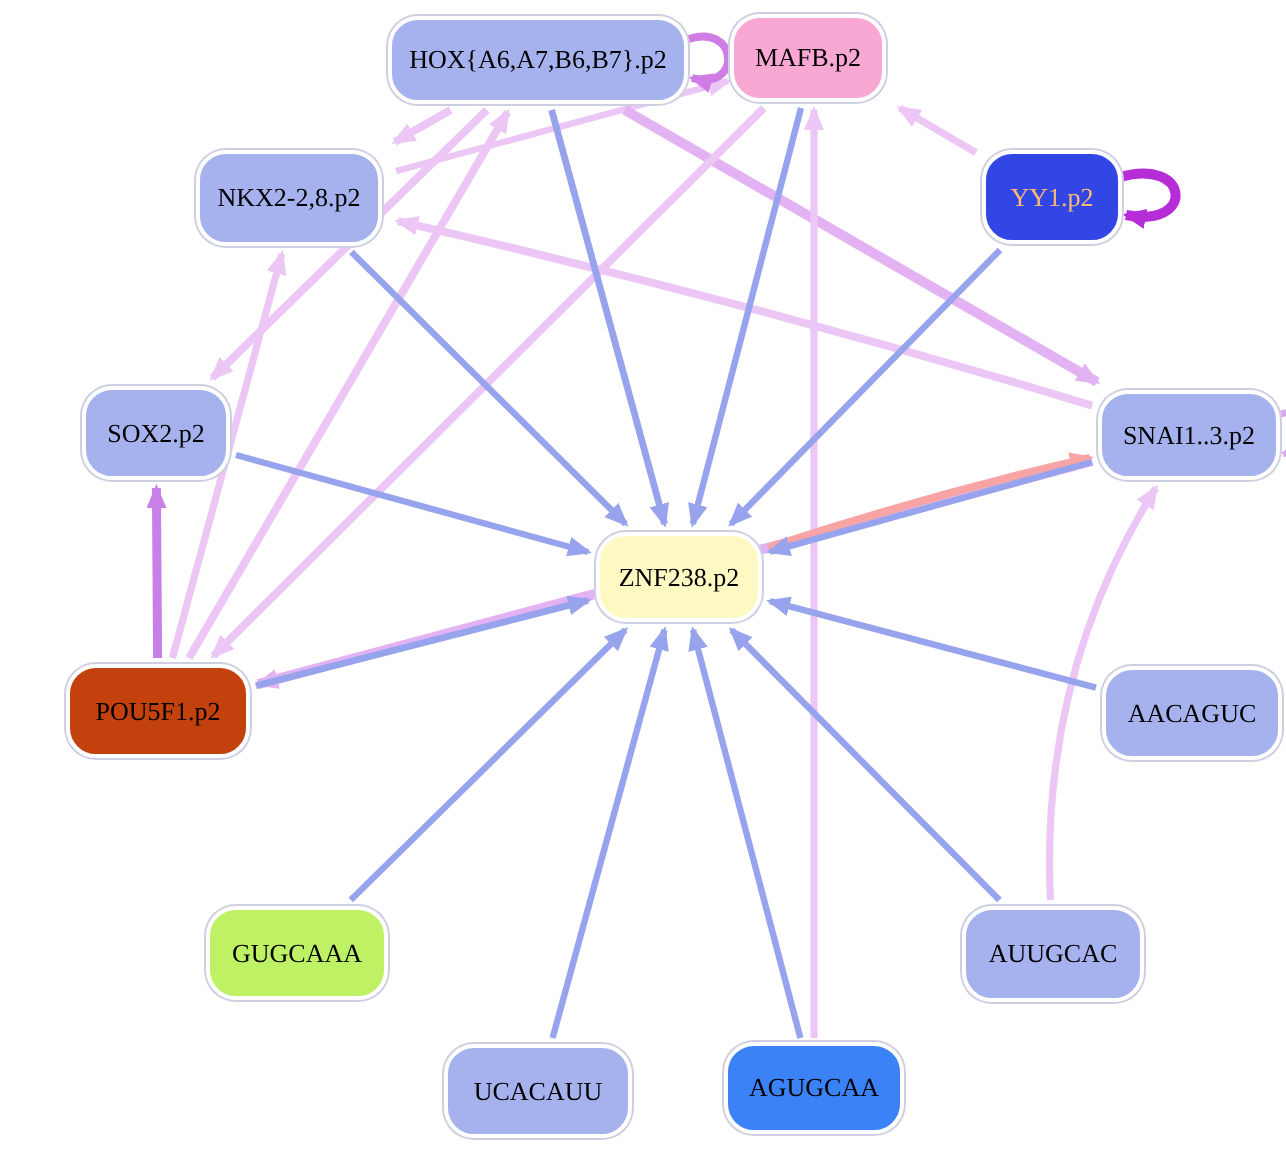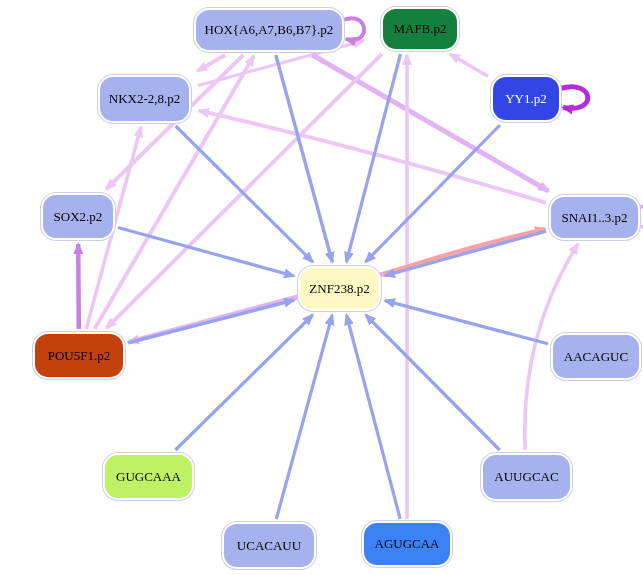--- a/index.html
+++ b/index.html
@@ -9,21 +9,21 @@
     margin-left:28px;
   }
   .edge-layer{position:absolute;left:0;top:0;width:643px;height:575px;}
   .node{
     position:absolute;display:flex;align-items:center;justify-content:center;
     border-radius:15px;border:2.5px solid #ffffff;
     box-shadow:0 0 0 1px #cfcfe2;
     font-size:13px;color:#000000;white-space:nowrap;box-sizing:border-box;
     cursor:pointer;
   }
-  .node.tf-active{color:#ffffff;}
+  .node.tf-active{color:#fdba74;}
 </style>
 </head>
 <body>
 
 <div class="canvas">
   <svg class="edge-layer" xmlns="http://www.w3.org/2000/svg" width="643" height="575" viewBox="0 0 643 575">
     <defs>
         <marker id="arrow-plum" markerUnits="userSpaceOnUse" markerWidth="14" markerHeight="12" refX="10" refY="5" orient="auto">
           <path d="M0,0 L12,5 L0,10 Z" fill="#ecc7f6"></path>
         </marker>
@@ -76,21 +76,21 @@
         <path d="M 372.2 519.0 Q 345.3 416.8 318.5 315.0" fill="none" stroke="#97a3ed" stroke-width="3.2" stroke-linecap="butt" marker-end="url(#arrow-blue)"></path>
         <path d="M 471.7 450.0 Q 405.0 382.8 337.8 315.0" fill="none" stroke="#97a3ed" stroke-width="3.2" stroke-linecap="butt" marker-end="url(#arrow-blue)"></path>
         <path d="M 520.0 343.8 Q 439.8 322.5 357.0 300.6" fill="none" stroke="#97a3ed" stroke-width="3.2" stroke-linecap="butt" marker-end="url(#arrow-blue)"></path>
         <path d="M 532 88.5 C 567 78.5, 570 114.5, 535 107.5" fill="none" stroke="#b62dd8" stroke-width="5" stroke-linecap="butt" marker-end="url(#arrow-magenta)"></path>
         <path d="M 315 20 C 341 10, 344 46, 318 39" fill="none" stroke="#cf7ce4" stroke-width="4" stroke-linecap="butt" marker-end="url(#arrow-loop_mid)"></path>
         <path d="M 611 207.5 C 640 197.5, 643 233.5, 614 226.5" fill="none" stroke="#d9a8f0" stroke-width="3.5" stroke-linecap="butt" marker-end="url(#arrow-loop_light)"></path>
       </g>
   </svg>
   <div id="nodes">
       <div class="node" style="left: 166px; top: 8px; width: 150px; height: 44px; background: rgb(166, 178, 238);">HOX{A6,A7,B6,B7}.p2</div>
-      <div class="node" style="left: 353px; top: 7px; width: 78px; height: 44px; background: #15803d;">MAFB.p2</div>
+      <div class="node" style="left: 337px; top: 7px; width: 78px; height: 44px; background: #f9a8d4;">MAFB.p2</div>
       <div class="node tf-active" style="left: 463px; top: 75px; width: 70px; height: 47px; background: rgb(50, 70, 230);">YY1.p2</div>
       <div class="node" style="left: 70px; top: 75px; width: 93px; height: 48px; background: rgb(166, 178, 238);">NKX2-2,8.p2</div>
       <div class="node" style="left: 13px; top: 193px; width: 74px; height: 47px; background: rgb(166, 178, 238);">SOX2.p2</div>
       <div class="node" style="left: 521px; top: 195px; width: 91px; height: 45px; background: rgb(166, 178, 238);">SNAI1..3.p2</div>
       <div class="node" style="left: 270px; top: 266px; width: 83px; height: 45px; background: #fef9c3;">ZNF238.p2</div>
       <div class="node" style="left: 5px; top: 332px; width: 92px; height: 47px; background: #c2410c;">POU5F1.p2</div>
       <div class="node" style="left: 523px; top: 333px; width: 90px; height: 47px; background: rgb(166, 178, 238);">AACAGUC</div>
       <div class="node" style="left: 75px; top: 453px; width: 91px; height: 47px; background: #bef264;">GUGCAAA</div>
       <div class="node" style="left: 194px; top: 522px; width: 94px; height: 47px; background: rgb(166, 178, 238);">UCACAUU</div>
       <div class="node" style="left: 334px; top: 521px; width: 90px; height: 46px; background: #3b82f6;">AGUGCAA</div>

